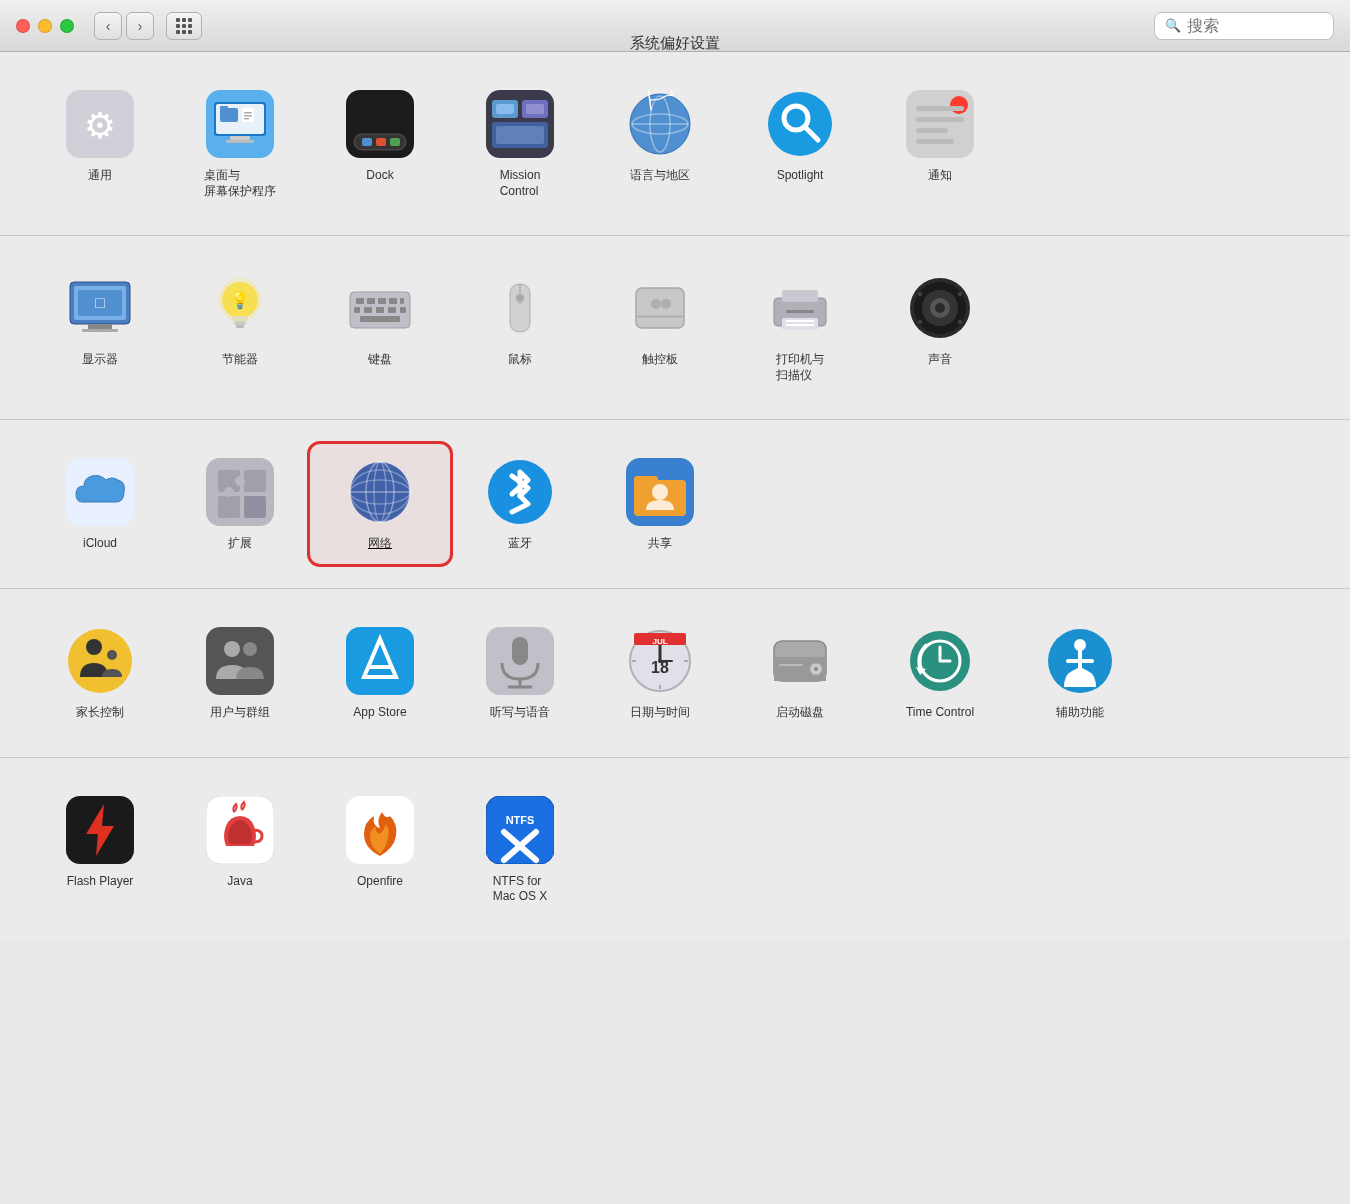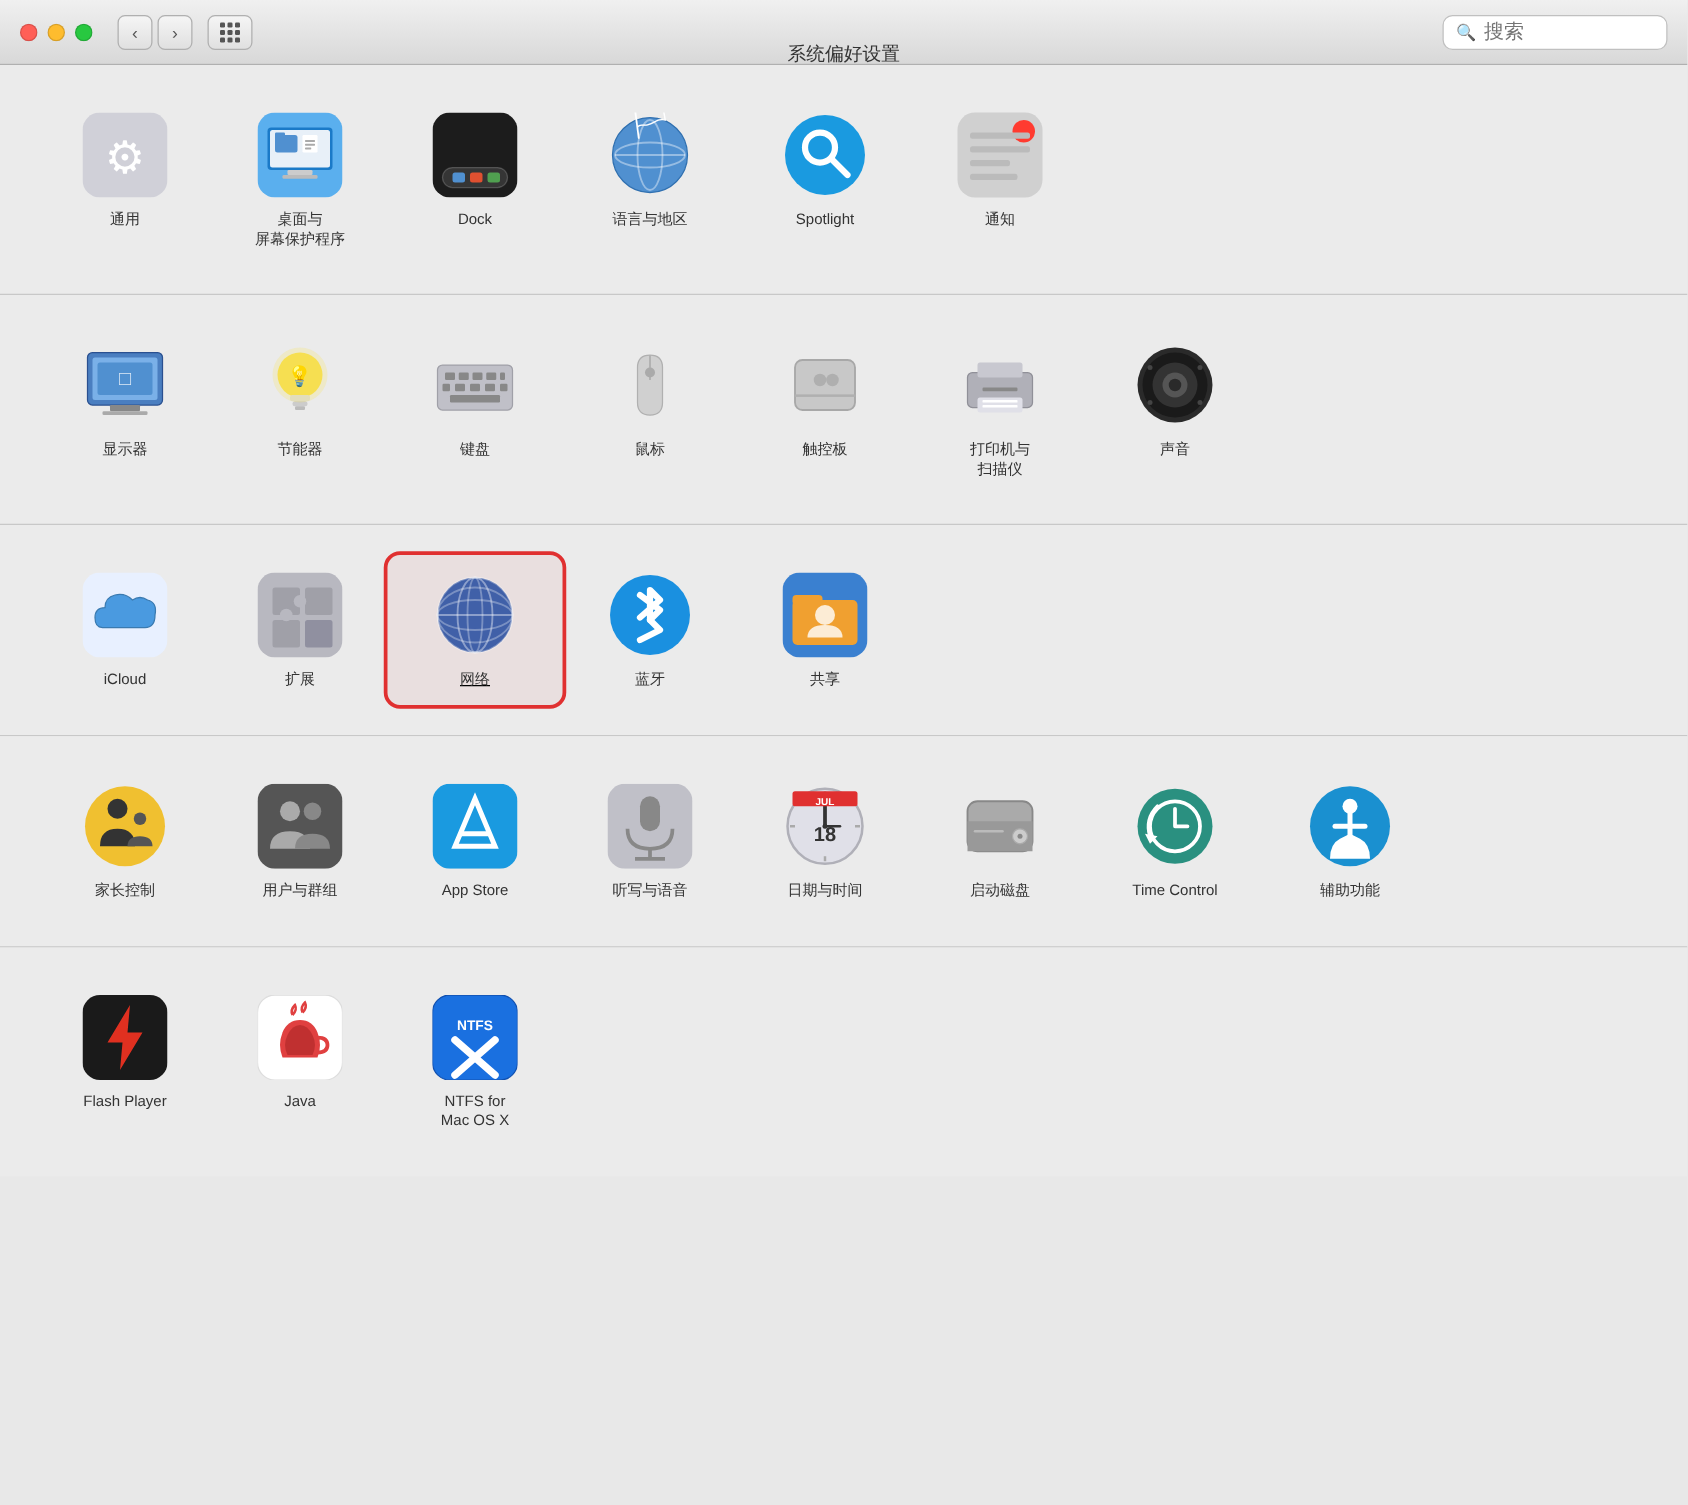--- a/index.html
+++ b/index.html
@@ -153,21 +153,21 @@
       height: 72px;
       display: flex;
       align-items: center;
       justify-content: center;
       margin-bottom: 8px;
     }
 
     .icon-label {
       font-size: 12px;
       color: #333;
-      text-align: center;
+      text-align: left;
       line-height: 1.3;
     }
 
     
     .notif-icon {
       width: 68px;
       height: 68px;
       background: #d0d0d0;
       border-radius: 14px;
       position: relative;
@@ -258,20 +258,34 @@
             <rect width="68" height="68" rx="14" fill="#1c1c1c"></rect>
             <rect x="8" y="44" width="52" height="16" rx="8" fill="rgba(200,200,200,0.15)" stroke="rgba(255,255,255,0.2)" stroke-width="1"></rect>
             <rect x="16" y="48" width="10" height="8" rx="2" fill="#5090d0"></rect>
             <rect x="30" y="48" width="10" height="8" rx="2" fill="#e05030"></rect>
             <rect x="44" y="48" width="10" height="8" rx="2" fill="#50a050"></rect>
           </svg>
         </div>
         <span class="icon-label">Dock</span>
       </div>
 
+      <div class="icon-item">
+        <div class="icon-wrapper">
+          <svg width="68" height="68" viewBox="0 0 68 68">
+            <rect width="68" height="68" rx="14" fill="#3a3a4a"></rect>
+            <rect x="6" y="10" width="26" height="18" rx="3" fill="#5a9ad0"></rect>
+            <rect x="36" y="10" width="26" height="18" rx="3" fill="#7070c0"></rect>
+            <rect x="6" y="32" width="56" height="26" rx="3" fill="#4060a0"></rect>
+            <rect x="10" y="14" width="18" height="10" rx="2" fill="#8abbee"></rect>
+            <rect x="40" y="14" width="18" height="10" rx="2" fill="#9090d0"></rect>
+            <rect x="10" y="36" width="48" height="18" rx="2" fill="#6080b8"></rect>
+          </svg>
+        </div>
+        <span class="icon-label">Mission<br>Control</span>
+      </div>
 
       <div class="icon-item">
         <div class="icon-wrapper">
           <svg width="68" height="68" viewBox="0 0 68 68">
             <circle cx="34" cy="34" r="30" fill="#5090d0" stroke="none"></circle>
             <circle cx="34" cy="34" r="30" fill="none" stroke="#3070b0" stroke-width="1"></circle>
 
             <text x="34" y="16" text-anchor="middle" font-size="28" fill="white">🏳</text>
 
             <ellipse cx="34" cy="34" rx="10" ry="28" fill="none" stroke="rgba(255,255,255,0.4)" stroke-width="1.5"></ellipse>
@@ -666,20 +680,31 @@
 
             <path d="M28,16 Q26,12 30,8 Q32,12 28,16" fill="none" stroke="#e04040" stroke-width="2"></path>
             <path d="M36,14 Q34,10 38,6 Q40,10 36,14" fill="none" stroke="#e04040" stroke-width="2"></path>
 
             <path d="M48,34 Q56,34 56,40 Q56,46 48,46" fill="none" stroke="#e04040" stroke-width="3"></path>
           </svg>
         </div>
         <span class="icon-label">Java</span>
       </div>
 
+      <div class="icon-item">
+        <div class="icon-wrapper">
+          <svg width="68" height="68" viewBox="0 0 68 68">
+            <rect width="68" height="68" rx="14" fill="#fff"></rect>
+
+            <path d="M34,60 Q18,52 18,38 Q18,26 28,20 Q26,30 34,32 Q30,24 36,16 Q40,24 44,20 Q52,28 50,40 Q48,52 34,60 Z" fill="#e06010"></path>
+            <path d="M34,58 Q24,50 24,40 Q24,34 30,30 Q28,36 34,38 Q38,34 40,28 Q44,34 42,42 Q40,52 34,58 Z" fill="#f09020"></path>
+          </svg>
+        </div>
+        <span class="icon-label">Openfire</span>
+      </div>
 
       <div class="icon-item">
         <div class="icon-wrapper">
           <svg width="68" height="68" viewBox="0 0 68 68">
             <rect width="68" height="68" rx="14" fill="#1a70e0"></rect>
             <rect width="68" height="68" rx="14" fill="none" stroke="#1050b0" stroke-width="1"></rect>
             <text x="34" y="28" text-anchor="middle" font-size="11" font-weight="bold" fill="white" font-family="sans-serif">NTFS</text>
 
             <line x1="18" y1="36" x2="50" y2="64" stroke="white" stroke-width="6" stroke-linecap="round"></line>
             <line x1="50" y1="36" x2="18" y2="64" stroke="white" stroke-width="6" stroke-linecap="round"></line>

